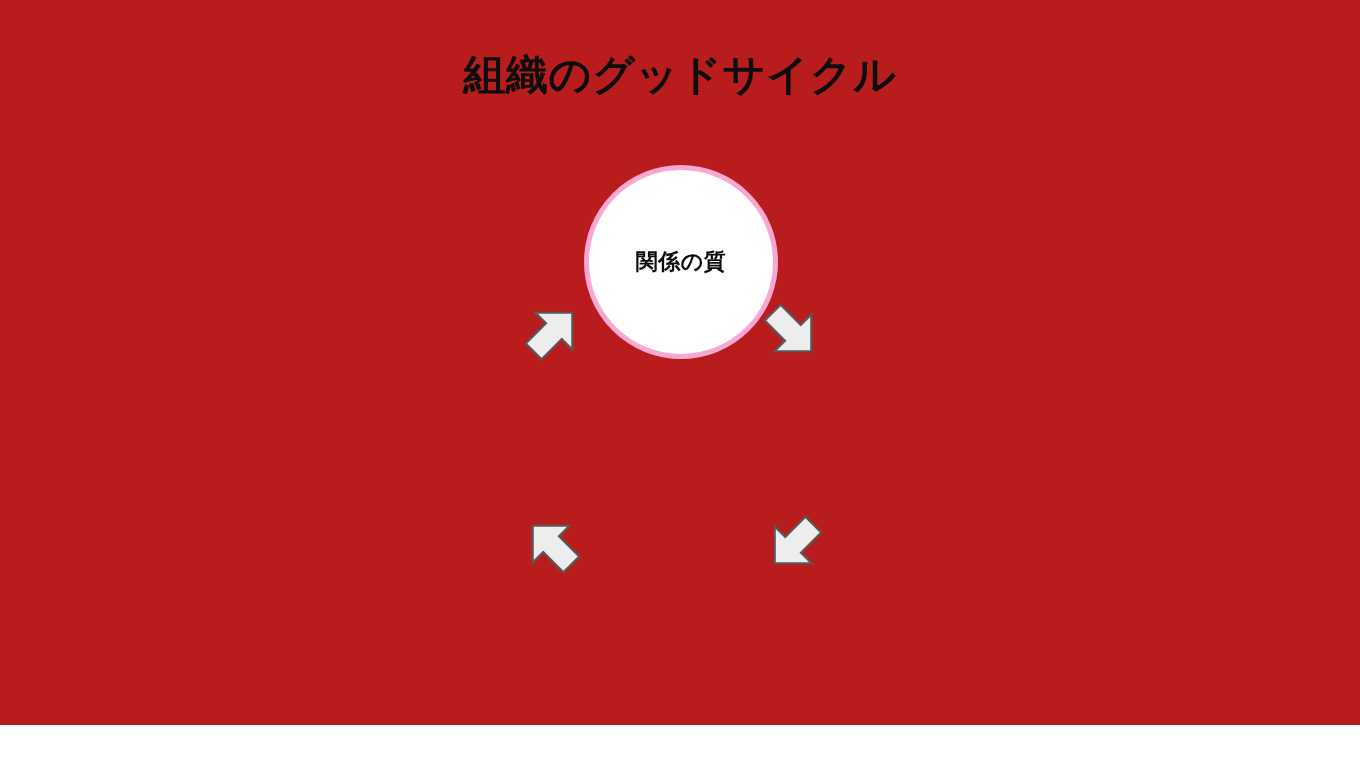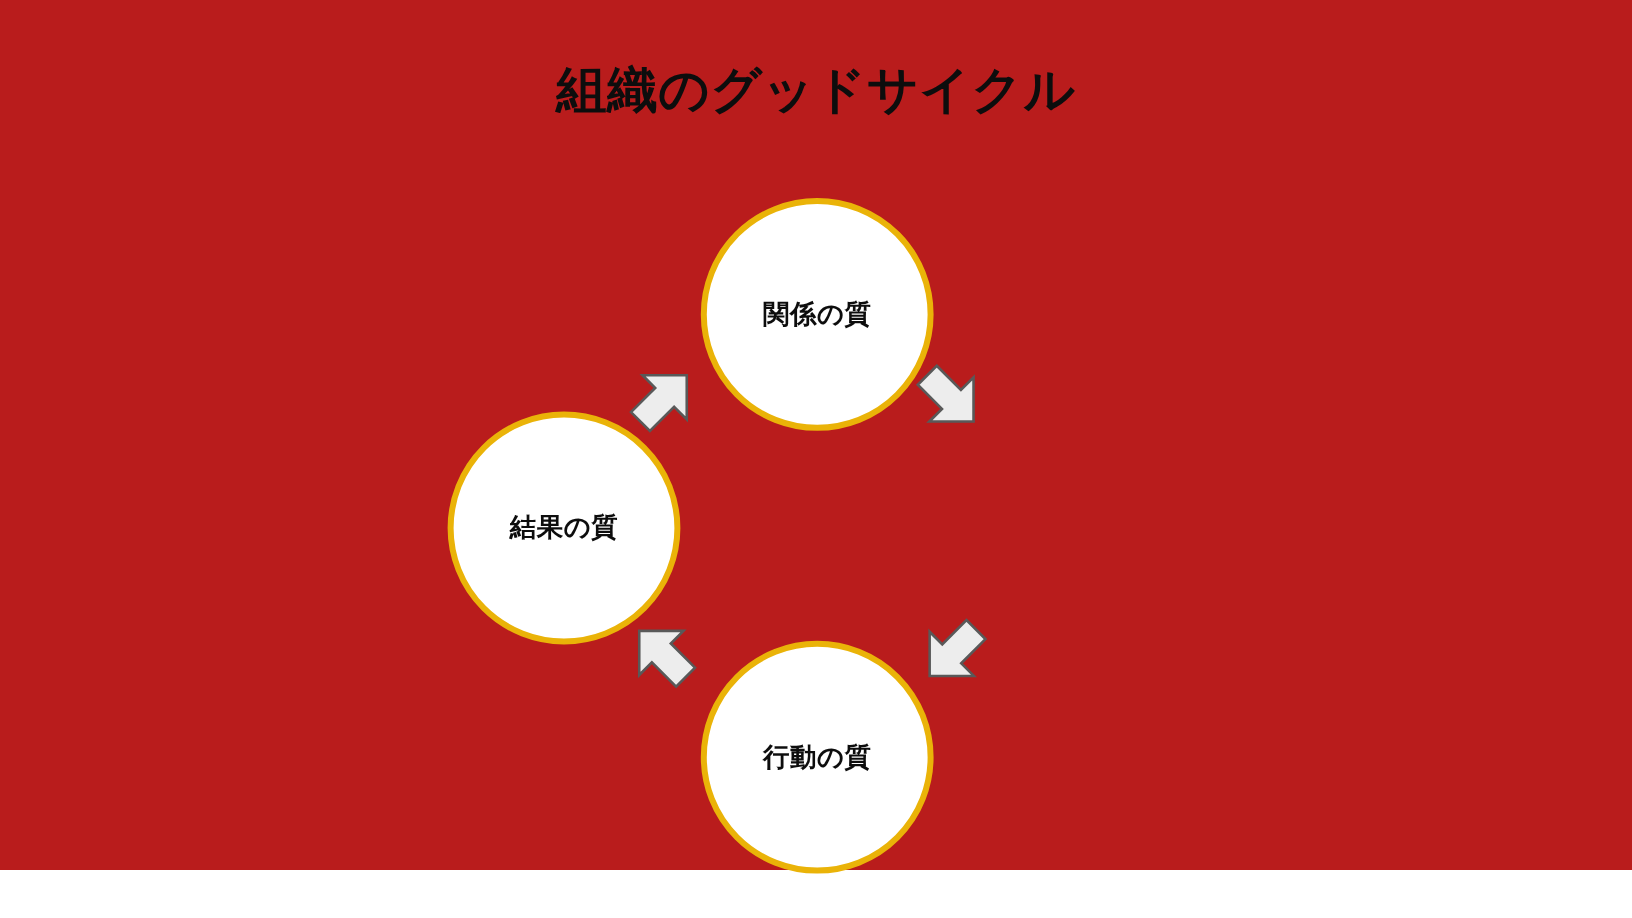--- a/index.html
+++ b/index.html
@@ -37,21 +37,21 @@
     left: 0;
     top: 0;
     width: 1360px;
     height: 765px;
   }
   .node-circle {
     position: absolute;
     width: 194px;
     height: 194px;
     box-sizing: border-box;
-    border: 5px solid #eab308;
+    border: 5px solid #f9a8d4;
     border-radius: 50%;
     background: #ffffff;
     display: flex;
     align-items: center;
     justify-content: center;
   }
   .node-label {
     font-size: 22px;
     font-weight: bold;
     color: #0d0d0d;
@@ -87,27 +87,21 @@
 
   <div class="slide-title">組織のグッドサイクル</div>
 
   <div class="cycle-stage">
 
     <div class="node-circle node-top">
       <span class="node-label">関係の質</span>
     </div>
 
 
-    <div class="node-circle node-bottom">
-      <span class="node-label">行動の質</span>
-    </div>
 
-    <div class="node-circle node-left">
-      <span class="node-label">結果の質</span>
-    </div>
 
     <div class="arrow arrow-tr">
       <svg viewBox="0 0 100 100" xmlns="http://www.w3.org/2000/svg">
         <polygon points="6,32 52,32 52,8 94,50 52,92 52,68 6,68" fill="#EDEDED" stroke="#595959" stroke-width="3.5" stroke-linejoin="miter"></polygon>
       </svg>
     </div>
 
     <div class="arrow arrow-br">
       <svg viewBox="0 0 100 100" xmlns="http://www.w3.org/2000/svg">
         <polygon points="6,32 52,32 52,8 94,50 52,92 52,68 6,68" fill="#EDEDED" stroke="#595959" stroke-width="3.5" stroke-linejoin="miter"></polygon>

